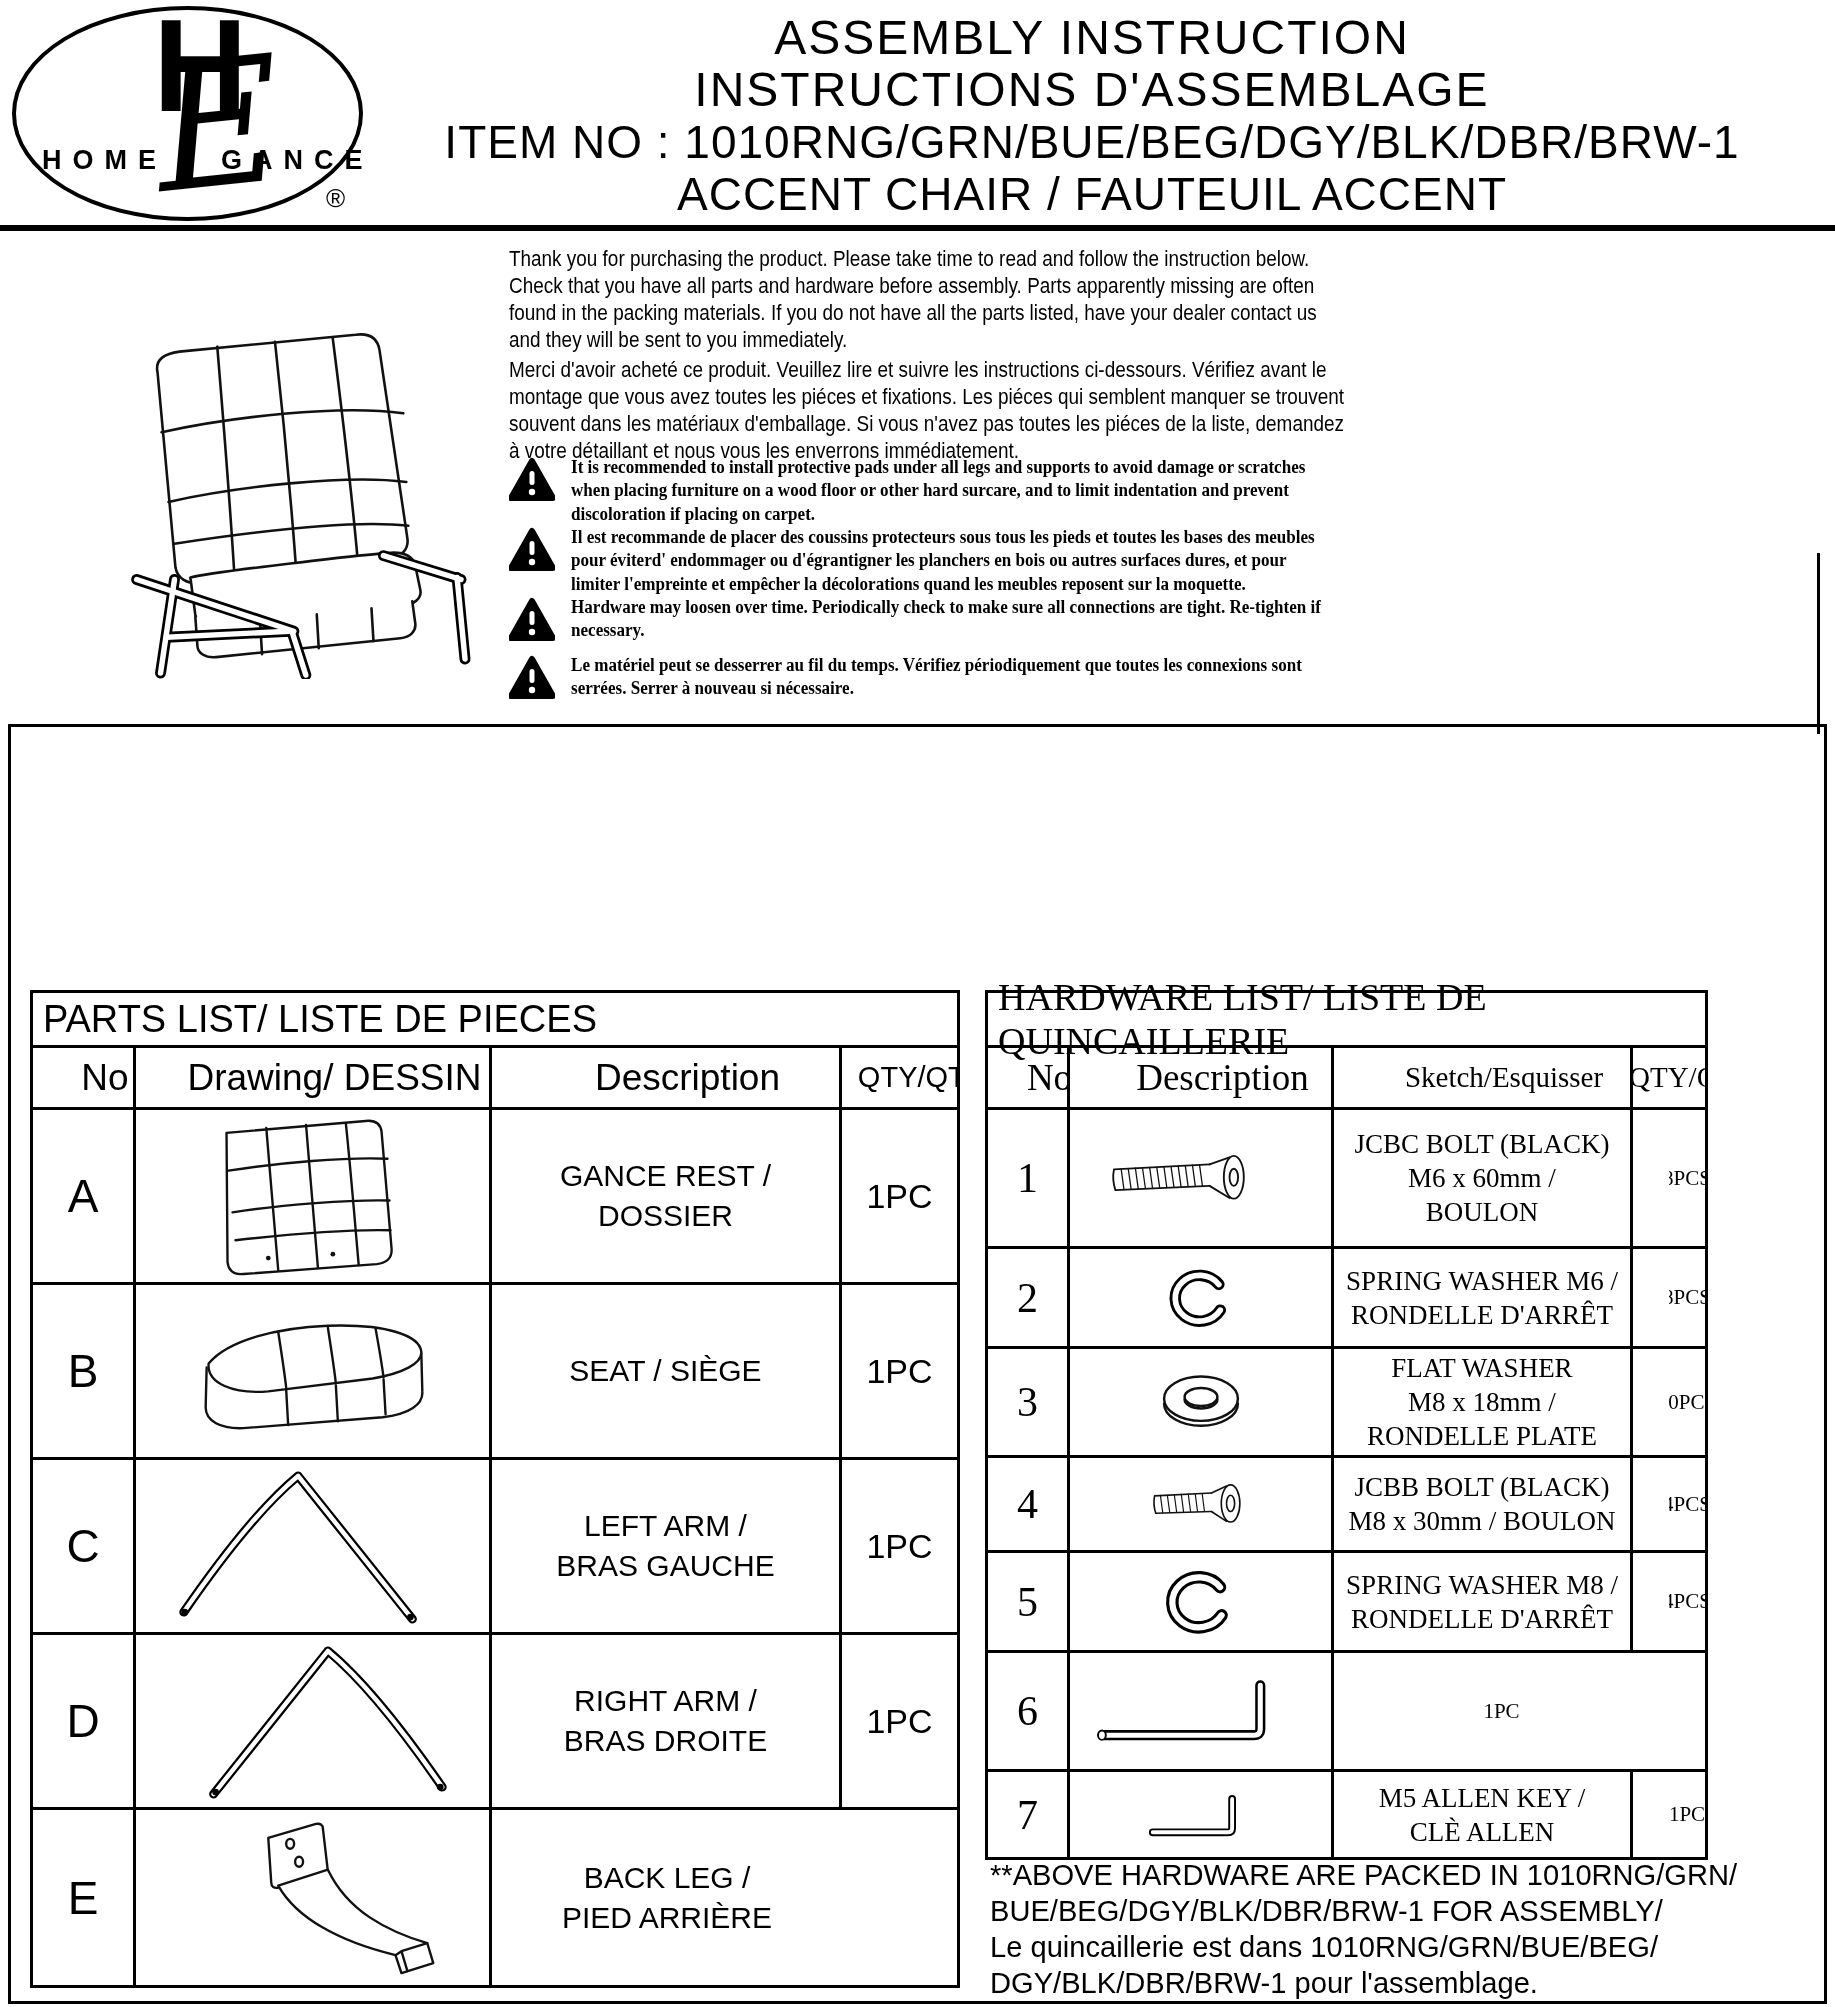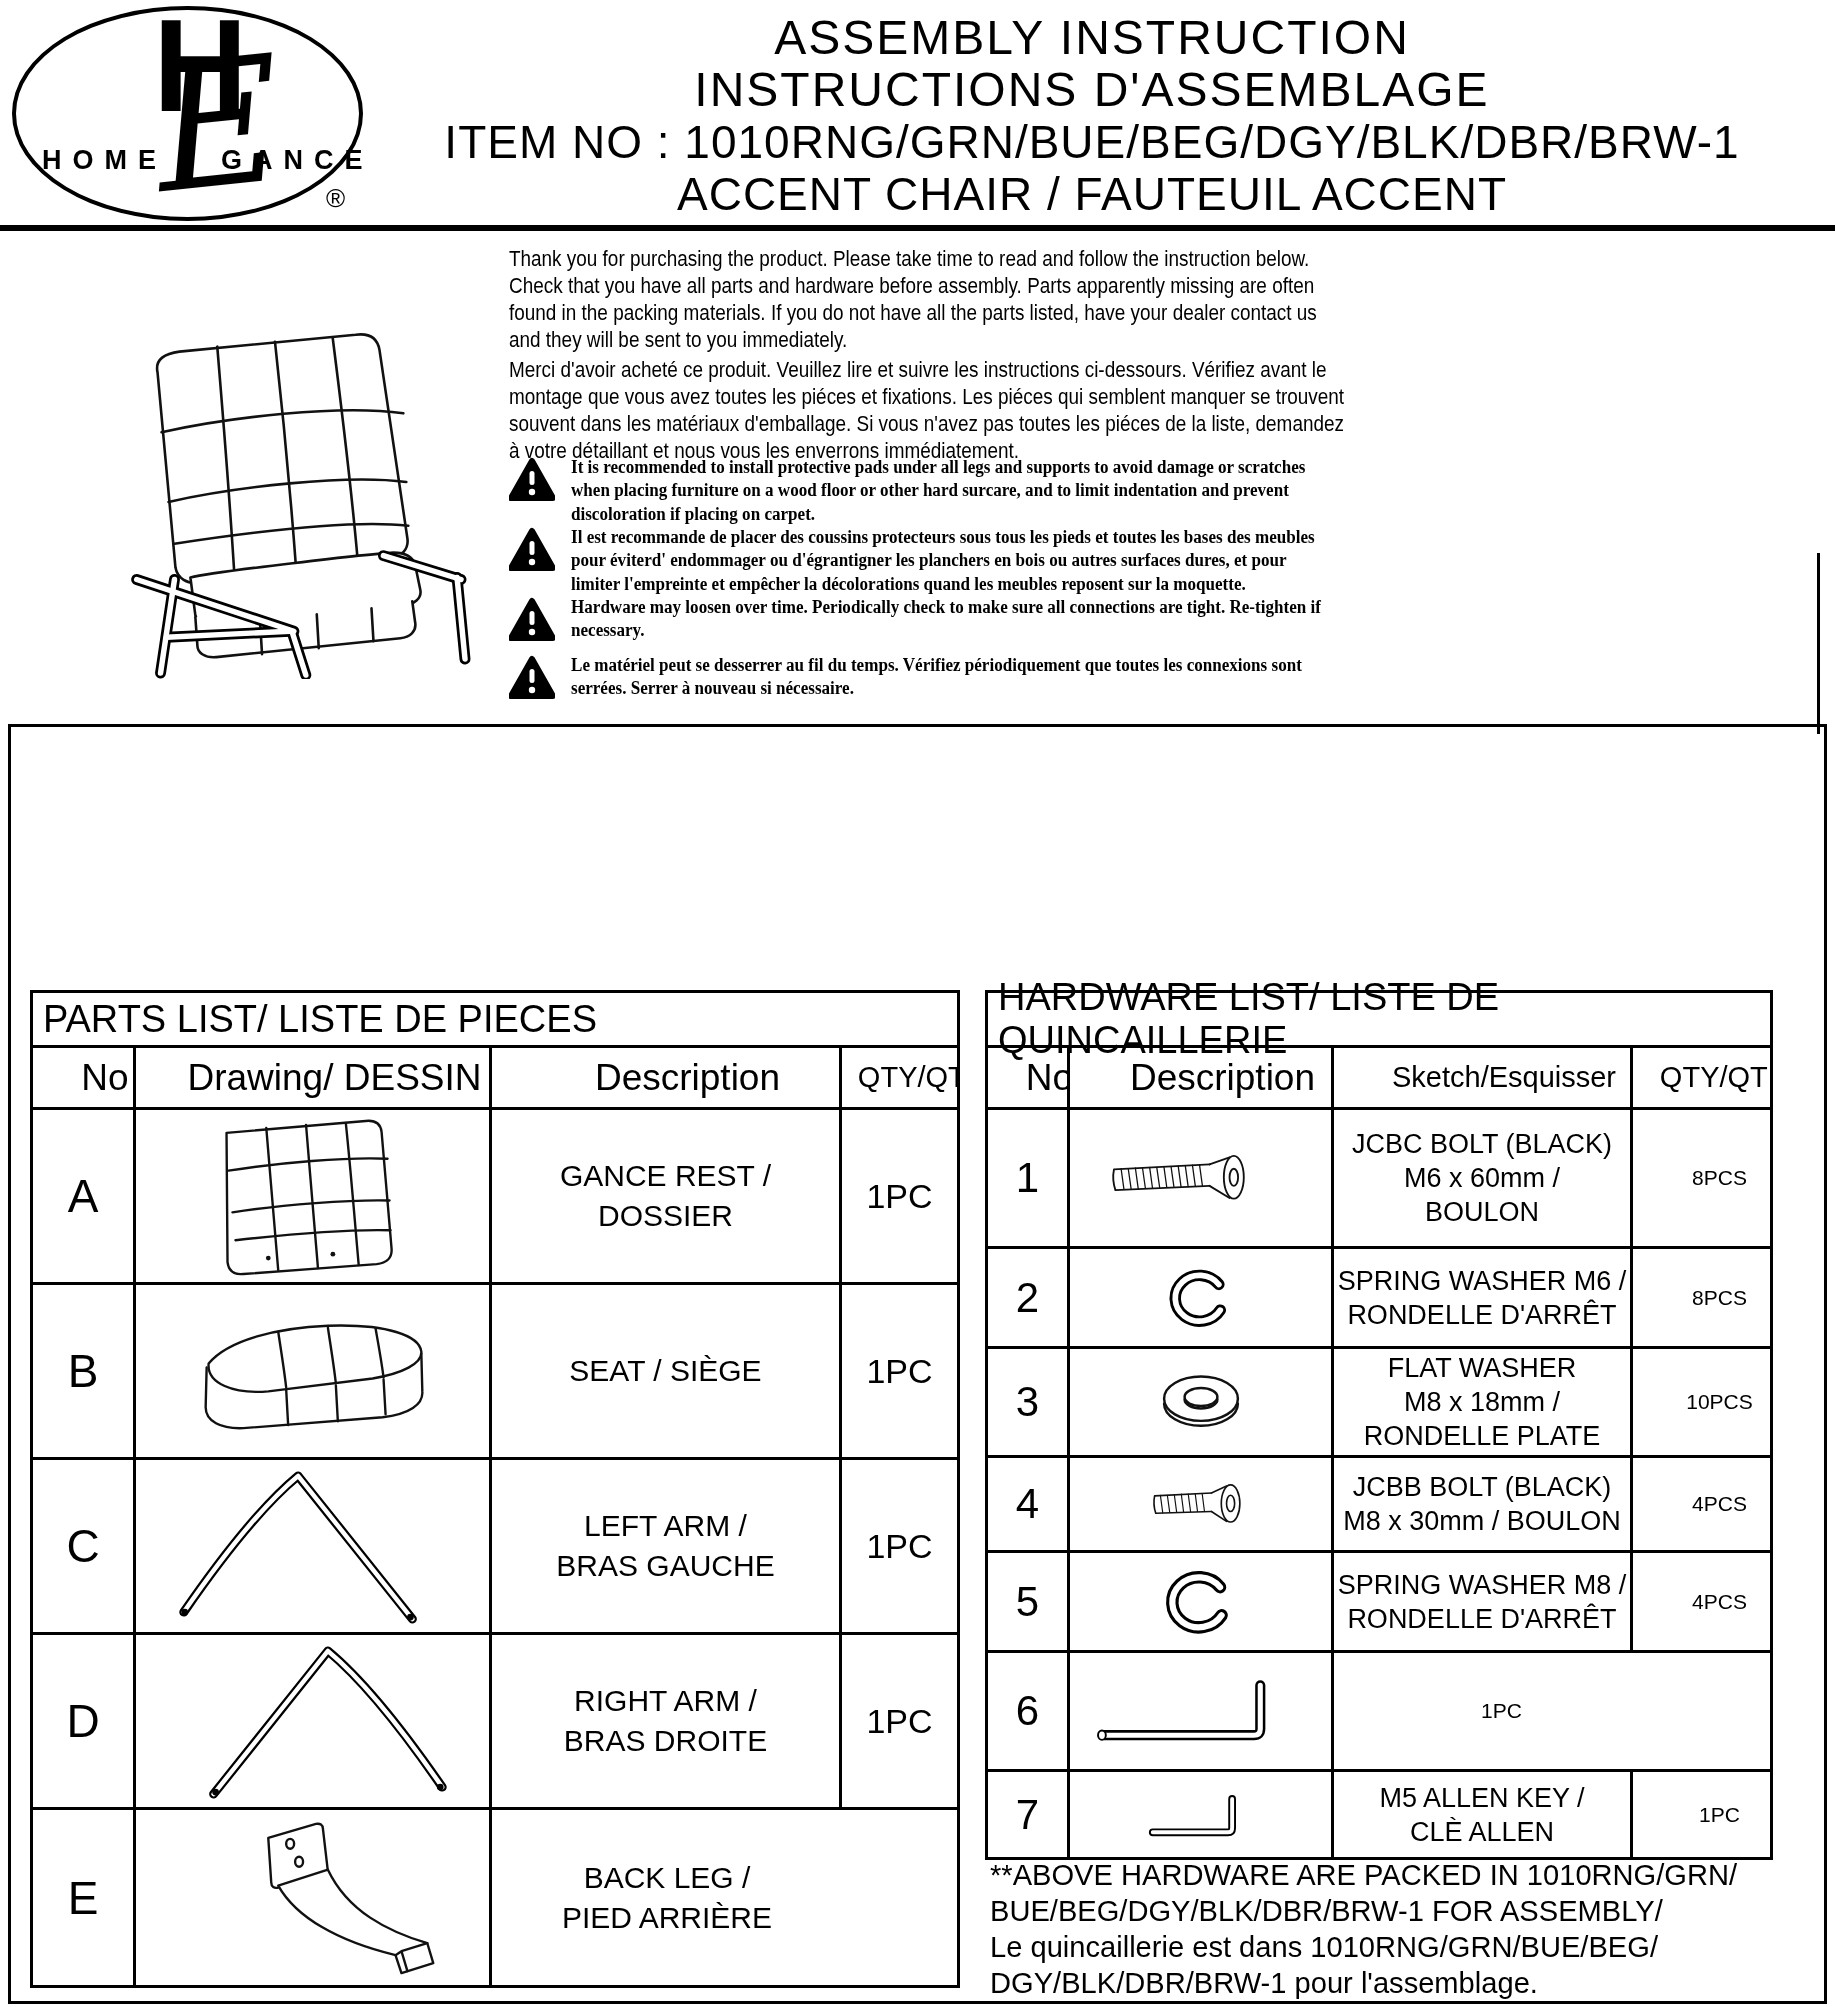--- a/index.html
+++ b/index.html
@@ -285,21 +285,21 @@
       </div>
       <div class="c desc30">
         <div>
           <div>BACK LEG /</div>
           <div>PIED ARRIÈRE</div>
         </div>
       </div>
     </div>
   </div>
 
-  <div class="tbl" style="left:985px;top:990px;width:788px;">
+  <div class="tbl" style="left:985px;top:990px;width:723px;font-family:Liberation Serif, serif;">
     <div class="tbl-title">HARDWARE LIST/ LISTE DE QUINCAILLERIE</div>
     <div class="grid-row hcols hdr">
       <div class="c">No</div>
       <div class="c">Description</div>
       <div class="c small">Sketch/Esquisser</div>
       <div class="c small">QTY/QTÉ</div>
     </div>
 
     <div class="grid-row hcols" style="height:139px">
       <div class="c rownum">1</div>

